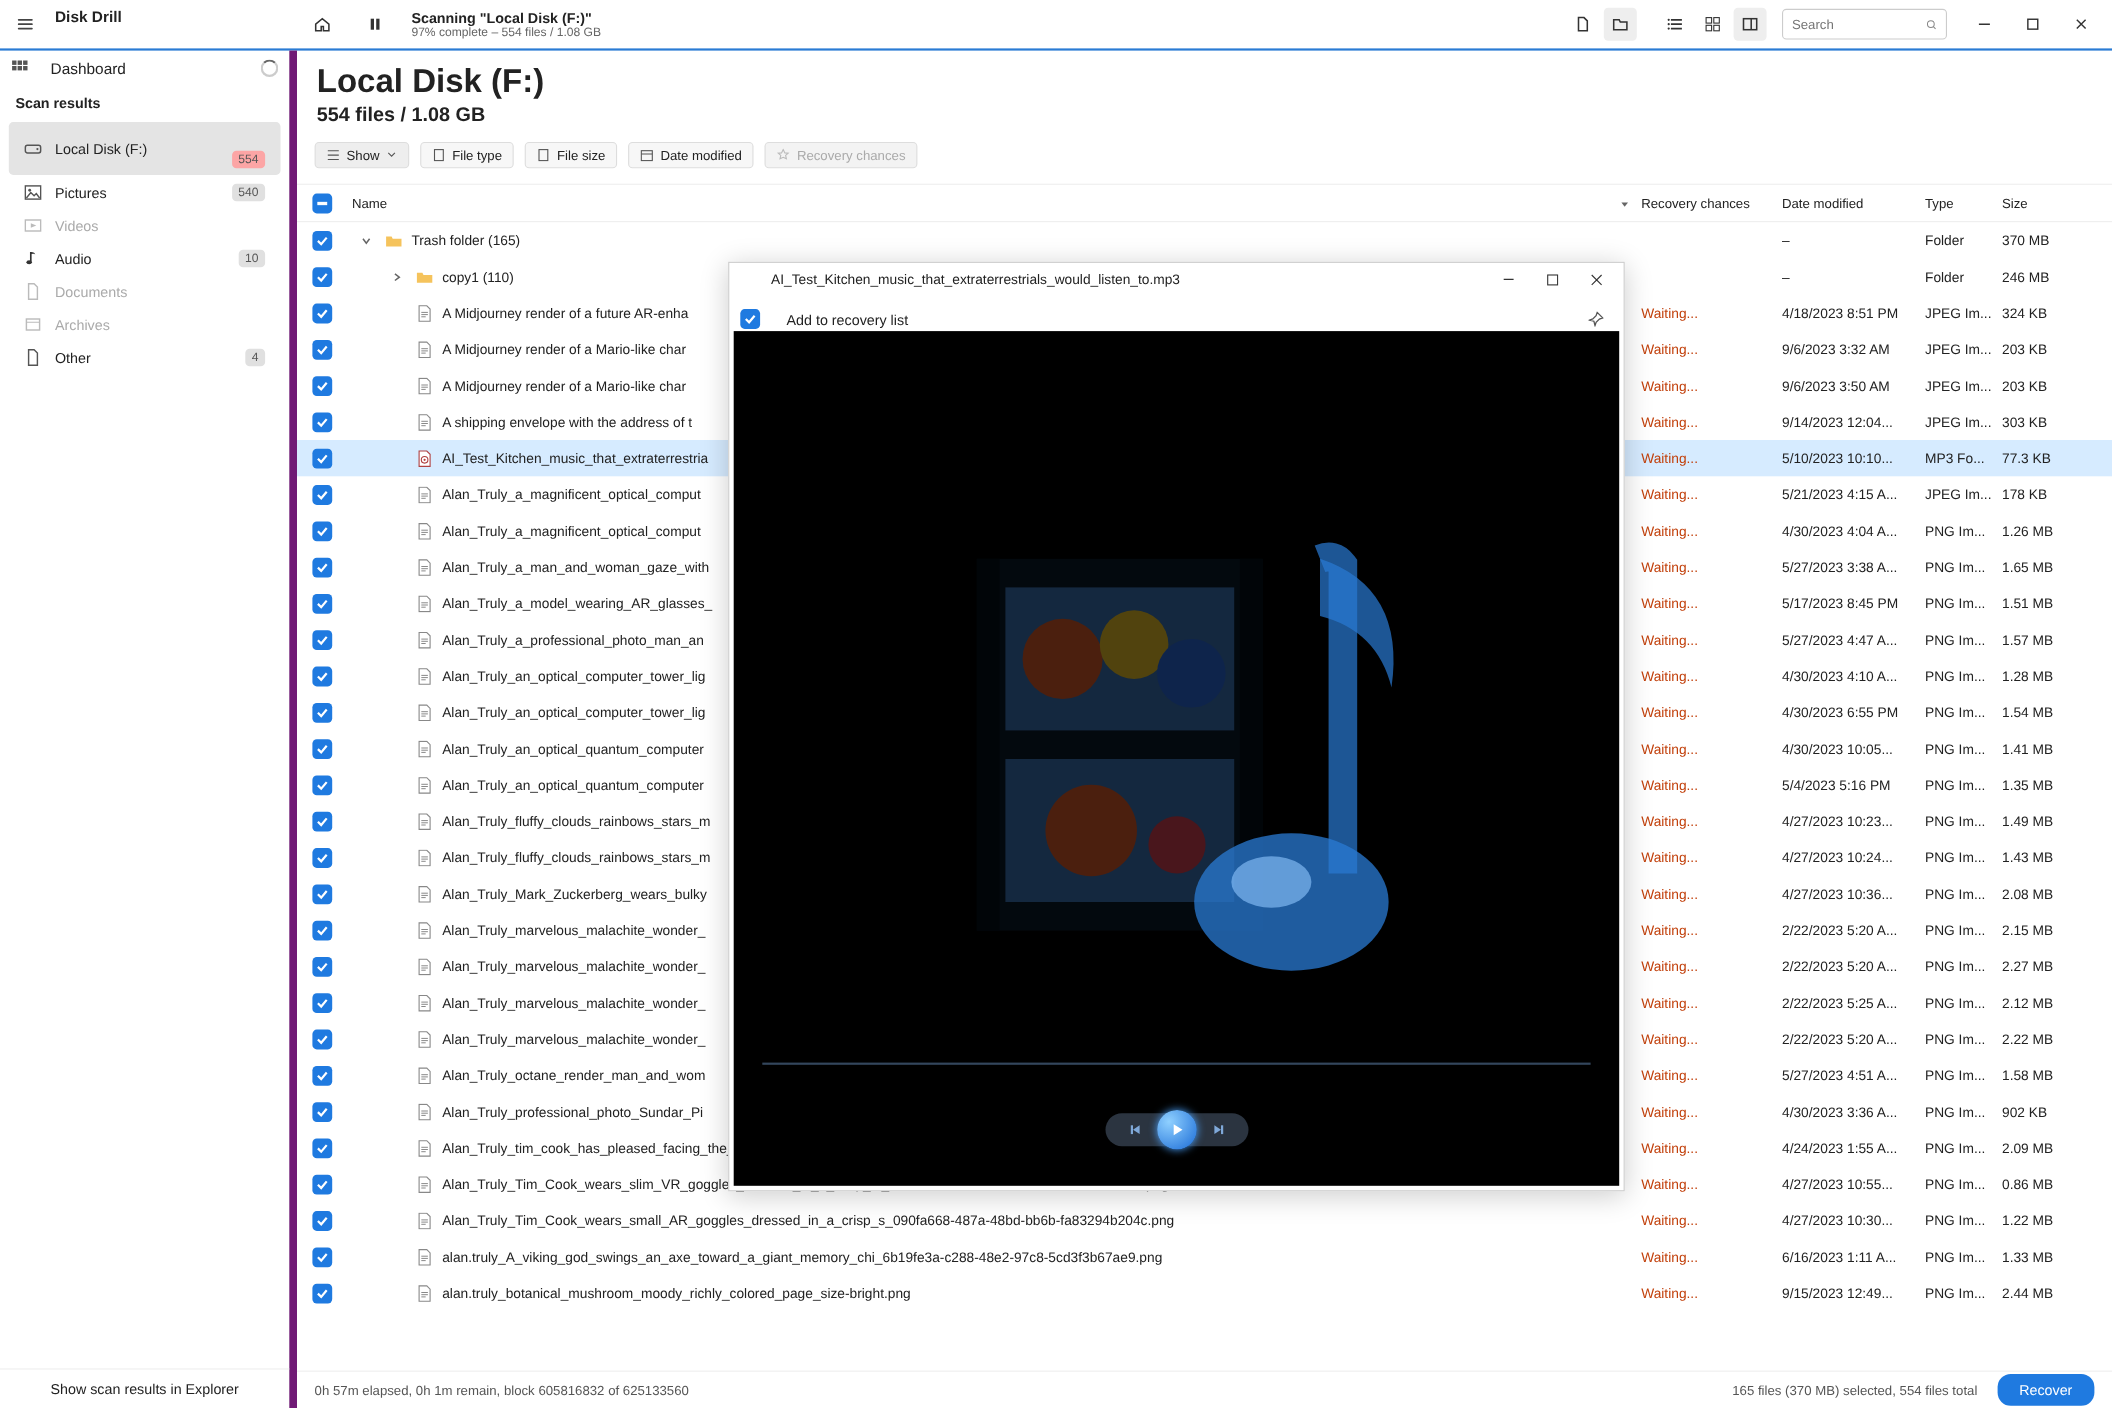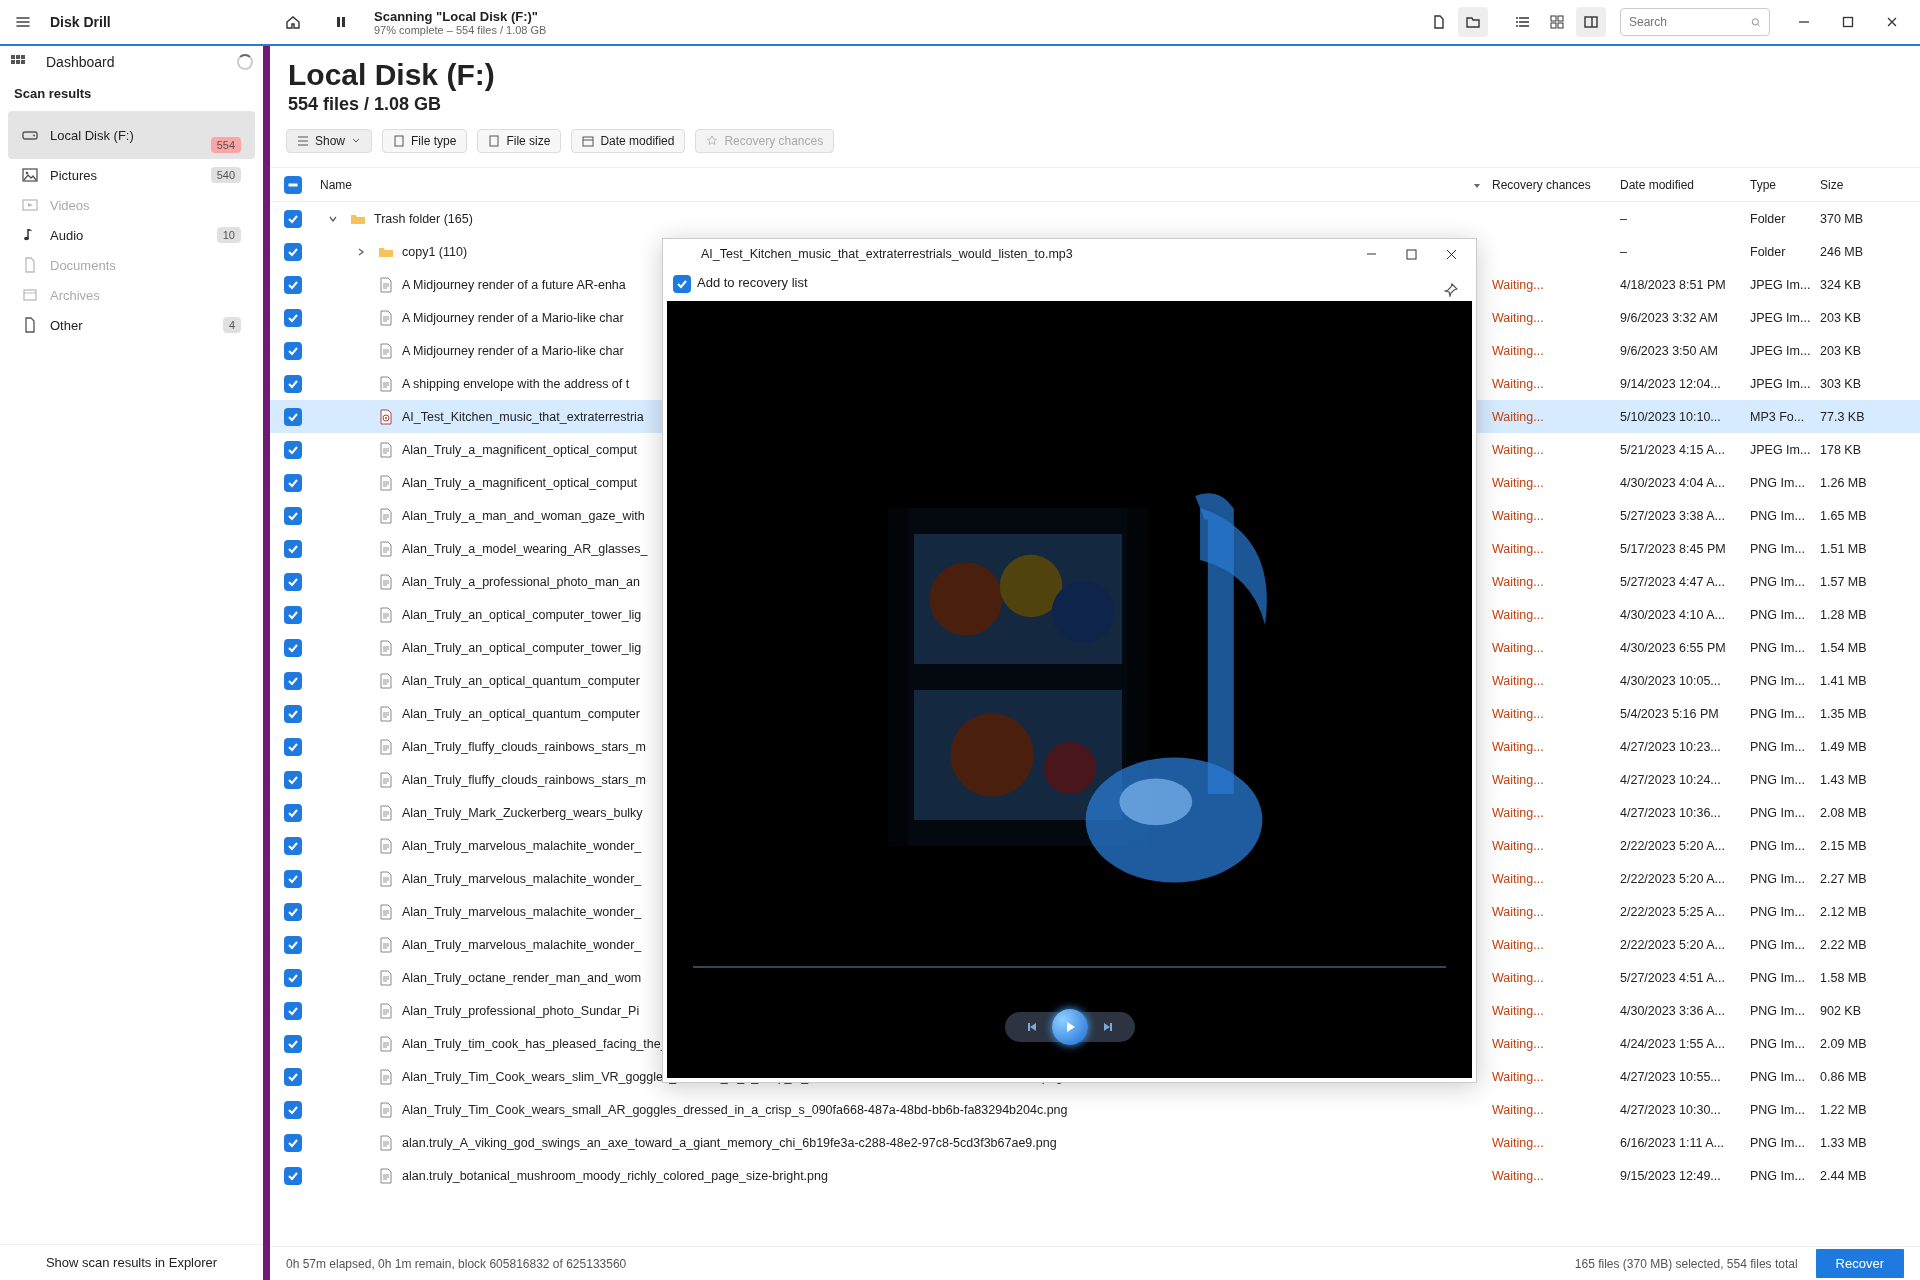--- a/index.html
+++ b/index.html
@@ -1,21 +1,21 @@
 <!DOCTYPE html>
 <html><head>
 <meta charset="utf-8">
 <style>
 * { box-sizing: border-box; margin: 0; padding: 0; font-family: "Segoe UI", Arial, sans-serif; }
 body { background: #fff; width: 1920px; height: 1280px; overflow: hidden; color: #222;}
 .root { display: flex; flex-direction: column; width: 100%; height: 100%; }
 
 
 .topbar { height: 46px; display: flex; align-items: center; border-bottom: 2px solid #2a7bd4; padding: 0 8px; }
-.topbar .left { display: flex; align-items: center; gap: 12px; min-width: 270px;}
+.topbar .left { display: flex; align-items: flex-start; gap: 12px; min-width: 270px;}
 .app-title { font-weight: 600; font-size: 14px; }
 .topbar .status { flex: 1; display: flex; align-items: center; gap: 18px; }
 .status-text .t1 { font-weight: 600; font-size: 13px; }
 .status-text .t2 { font-size: 11px; color: #666; }
 .topbar .right { display: flex; align-items: center; gap: 4px; }
 .icn-btn { width: 30px; height: 30px; display: flex; align-items: center; justify-content: center; border-radius: 4px; cursor: pointer; }
 .icn-btn.active { background: #eee;}
 .search-box { display:flex;align-items:center;border:1px solid #ccc;border-radius:4px;height:28px;padding:0 8px;gap:22px;margin:0 10px;width:150px;justify-content:space-between;}
 .search-box input{border:none;outline:none;width:100%;font-size:12px;color:#999;}
 .win-btn{width:40px;height:40px;display:flex;align-items:center;justify-content:center;}
@@ -63,27 +63,27 @@
 .rows { flex:1; overflow:auto;}
 .row { display:flex; align-items:center; height:33px; font-size:12.5px;}
 .row.sel { background:#d6ebff;}
 .row .col-name { white-space:nowrap; overflow:hidden; text-overflow:ellipsis; display:flex; align-items:center; gap:8px;}
 .indent0{padding-left:0px}.indent1{padding-left:28px}
 .expander{width:14px;display:inline-block;}
 .ficon{width:16px;height:16px;display:inline-flex;align-items:center;justify-content:center;}
 .wait{color:#c2410c;}
 
 .footer { height:34px; border-top:1px solid #eee; display:flex; align-items:center; justify-content:space-between; padding:0 16px; font-size:12px; color:#555;}
-.recover-btn{background:#1f7ae0;color:#fff;border:none;border-radius:1px;padding:7px 20px;font-size:13px;cursor:pointer;}
+.recover-btn{background:#1f7ae0;color:#fff;border:none;border-radius:12px;padding:7px 20px;font-size:13px;cursor:pointer;}
 
 
 .preview { position: fixed; left: 662px; top: 238px; width: 815px; height: 845px; background:#fff; border:1px solid #ccc; box-shadow:0 4px 24px rgba(0,0,0,.2);}
 .pv-hdr { height:30px;display:flex;align-items:center;padding:0 10px;font-size:12.5px;gap:10px;margin-left:28px;}
 .pv-hdr .spacer{flex:1;}
-.pv-sub { display:flex;gap:6px;padding:6px 10px;font-size:13px;}
+.pv-sub { display:flex;align-items:center;gap:24px;padding:6px 10px;font-size:13px;}
 .pv-body{position:absolute;left:4px;right:4px;top:62px;bottom:4px;background:#000;overflow:hidden;}
 .media-note{position:absolute;inset:0;display:flex;align-items:center;justify-content:center;}
 .play-ctl{position:absolute;left:50%;bottom:36px;transform:translateX(-50%);width:130px;height:30px;background:#2b3440;border-radius:16px;display:flex;align-items:center;justify-content:center;gap:14px;}
 .play-main{width:36px;height:36px;border-radius:50%;background:radial-gradient(circle at 30% 30%,#8fd0ff,#1a6bd6);display:flex;align-items:center;justify-content:center;box-shadow:0 0 8px #4aa3ff;}
 .prog{position:absolute;left:26px;right:26px;bottom:110px;height:2px;background:#33465c;}
 </style>
 </head>
 <body>
 
 <div class="root">

